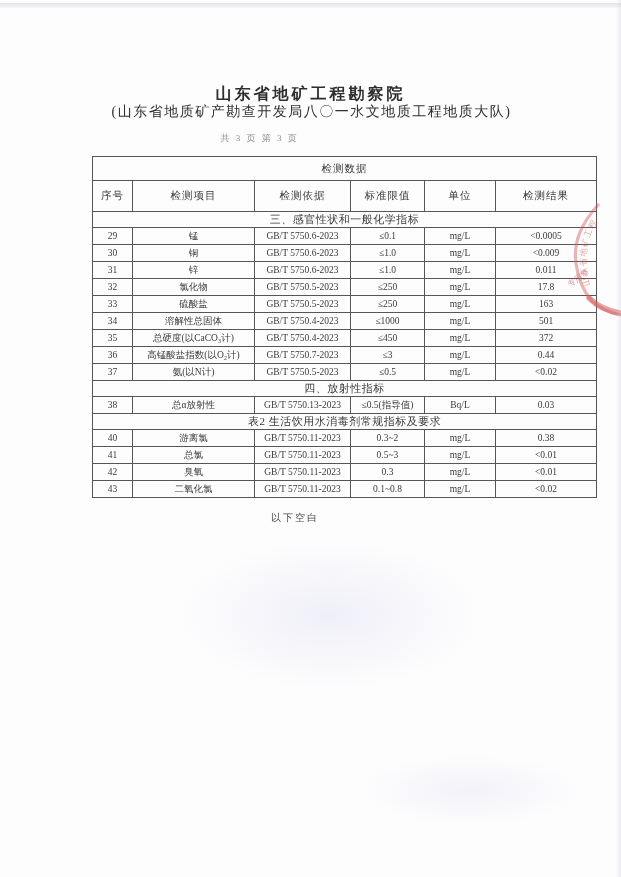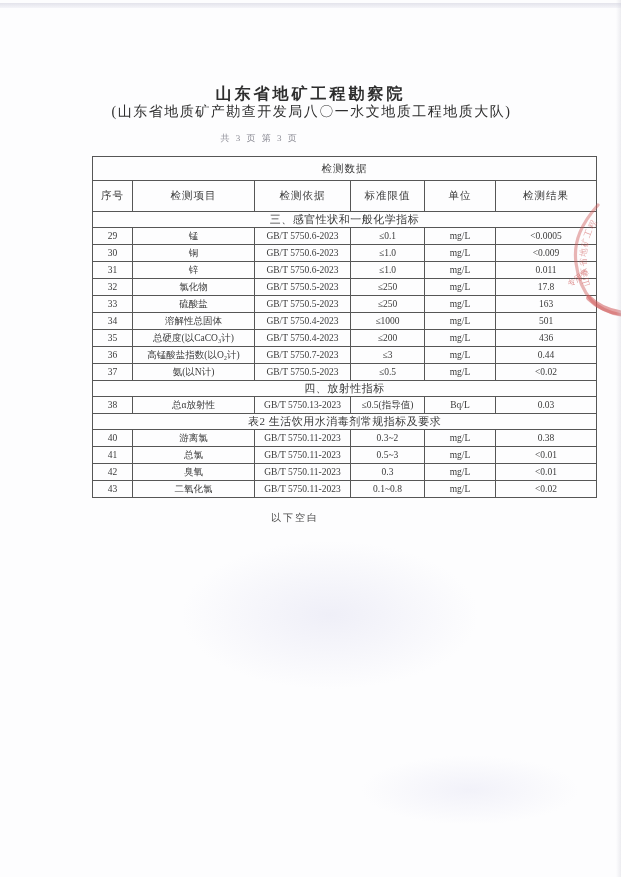--- a/index.html
+++ b/index.html
@@ -140,23 +140,23 @@
           <td>溶解性总固体</td>
           <td>GB/T 5750.4-2023</td>
           <td>≤1000</td>
           <td>mg/L</td>
           <td>501</td>
         </tr>
         <tr class="data-row">
           <td>35</td>
           <td>总硬度(以CaCO₃计)</td>
           <td>GB/T 5750.4-2023</td>
-          <td>≤200</td>
-          <td>mg/L</td>
-          <td>436</td>
+          <td>≤450</td>
+          <td>mg/L</td>
+          <td>372</td>
         </tr>
         <tr class="data-row">
           <td>36</td>
           <td>高锰酸盐指数(以O₂计)</td>
           <td>GB/T 5750.7-2023</td>
           <td>≤3</td>
           <td>mg/L</td>
           <td>0.44</td>
         </tr>
         <tr class="data-row">

